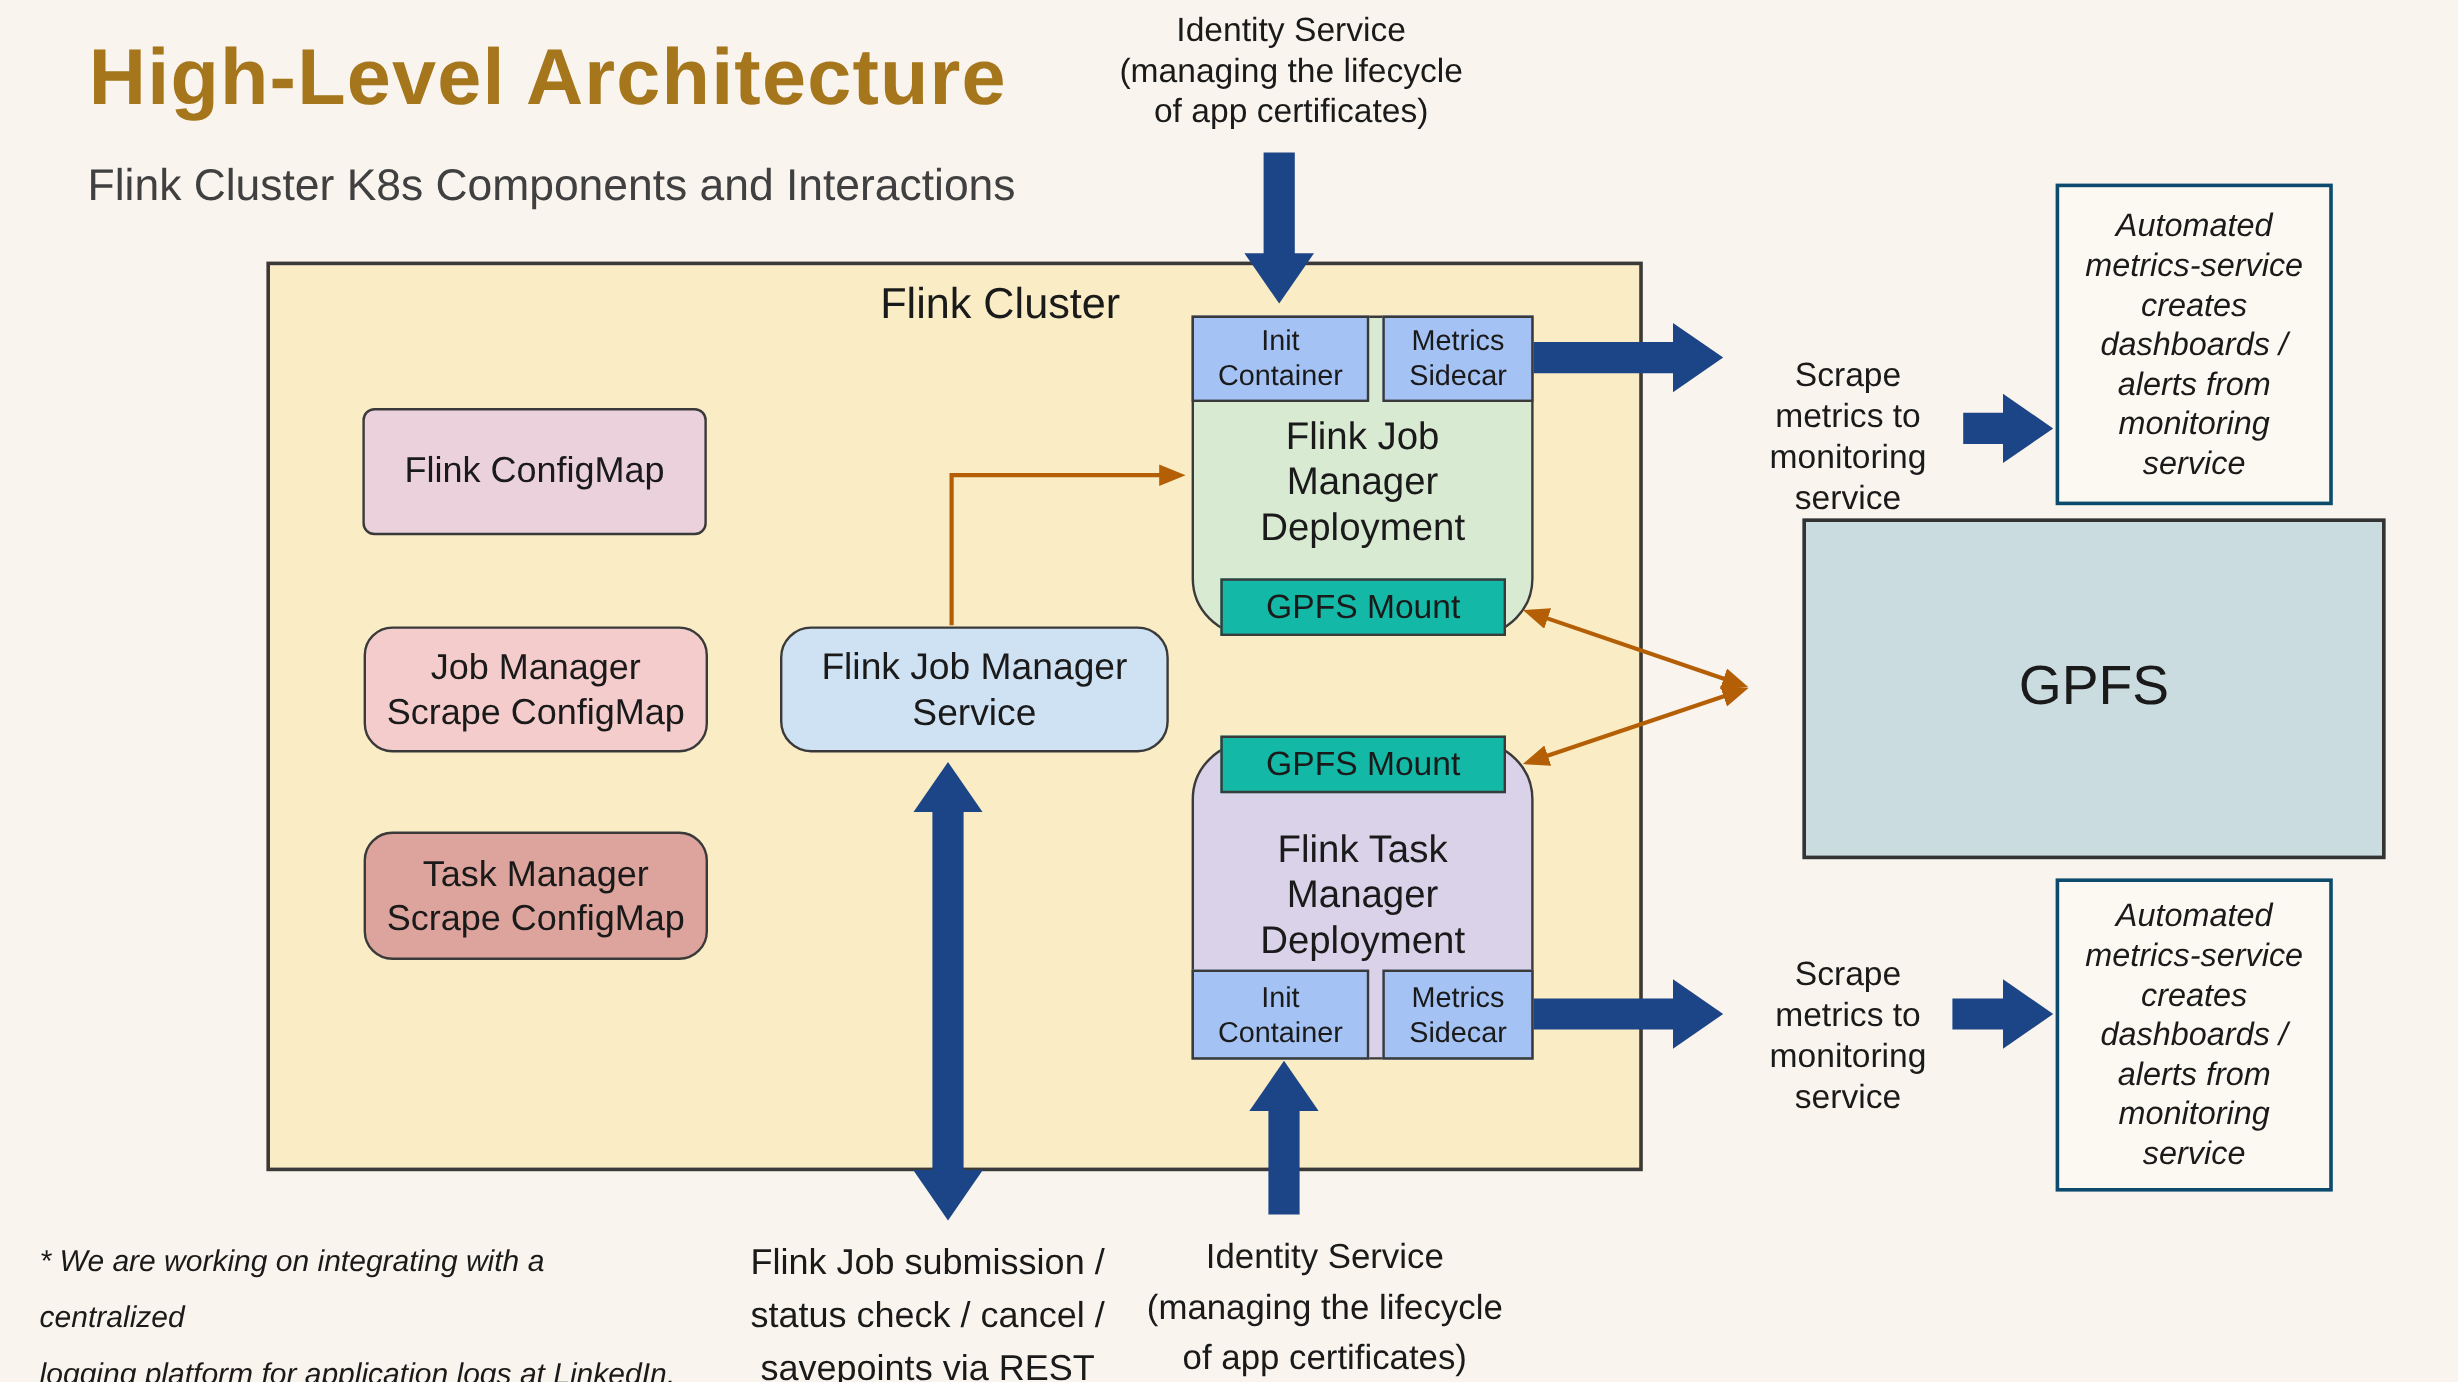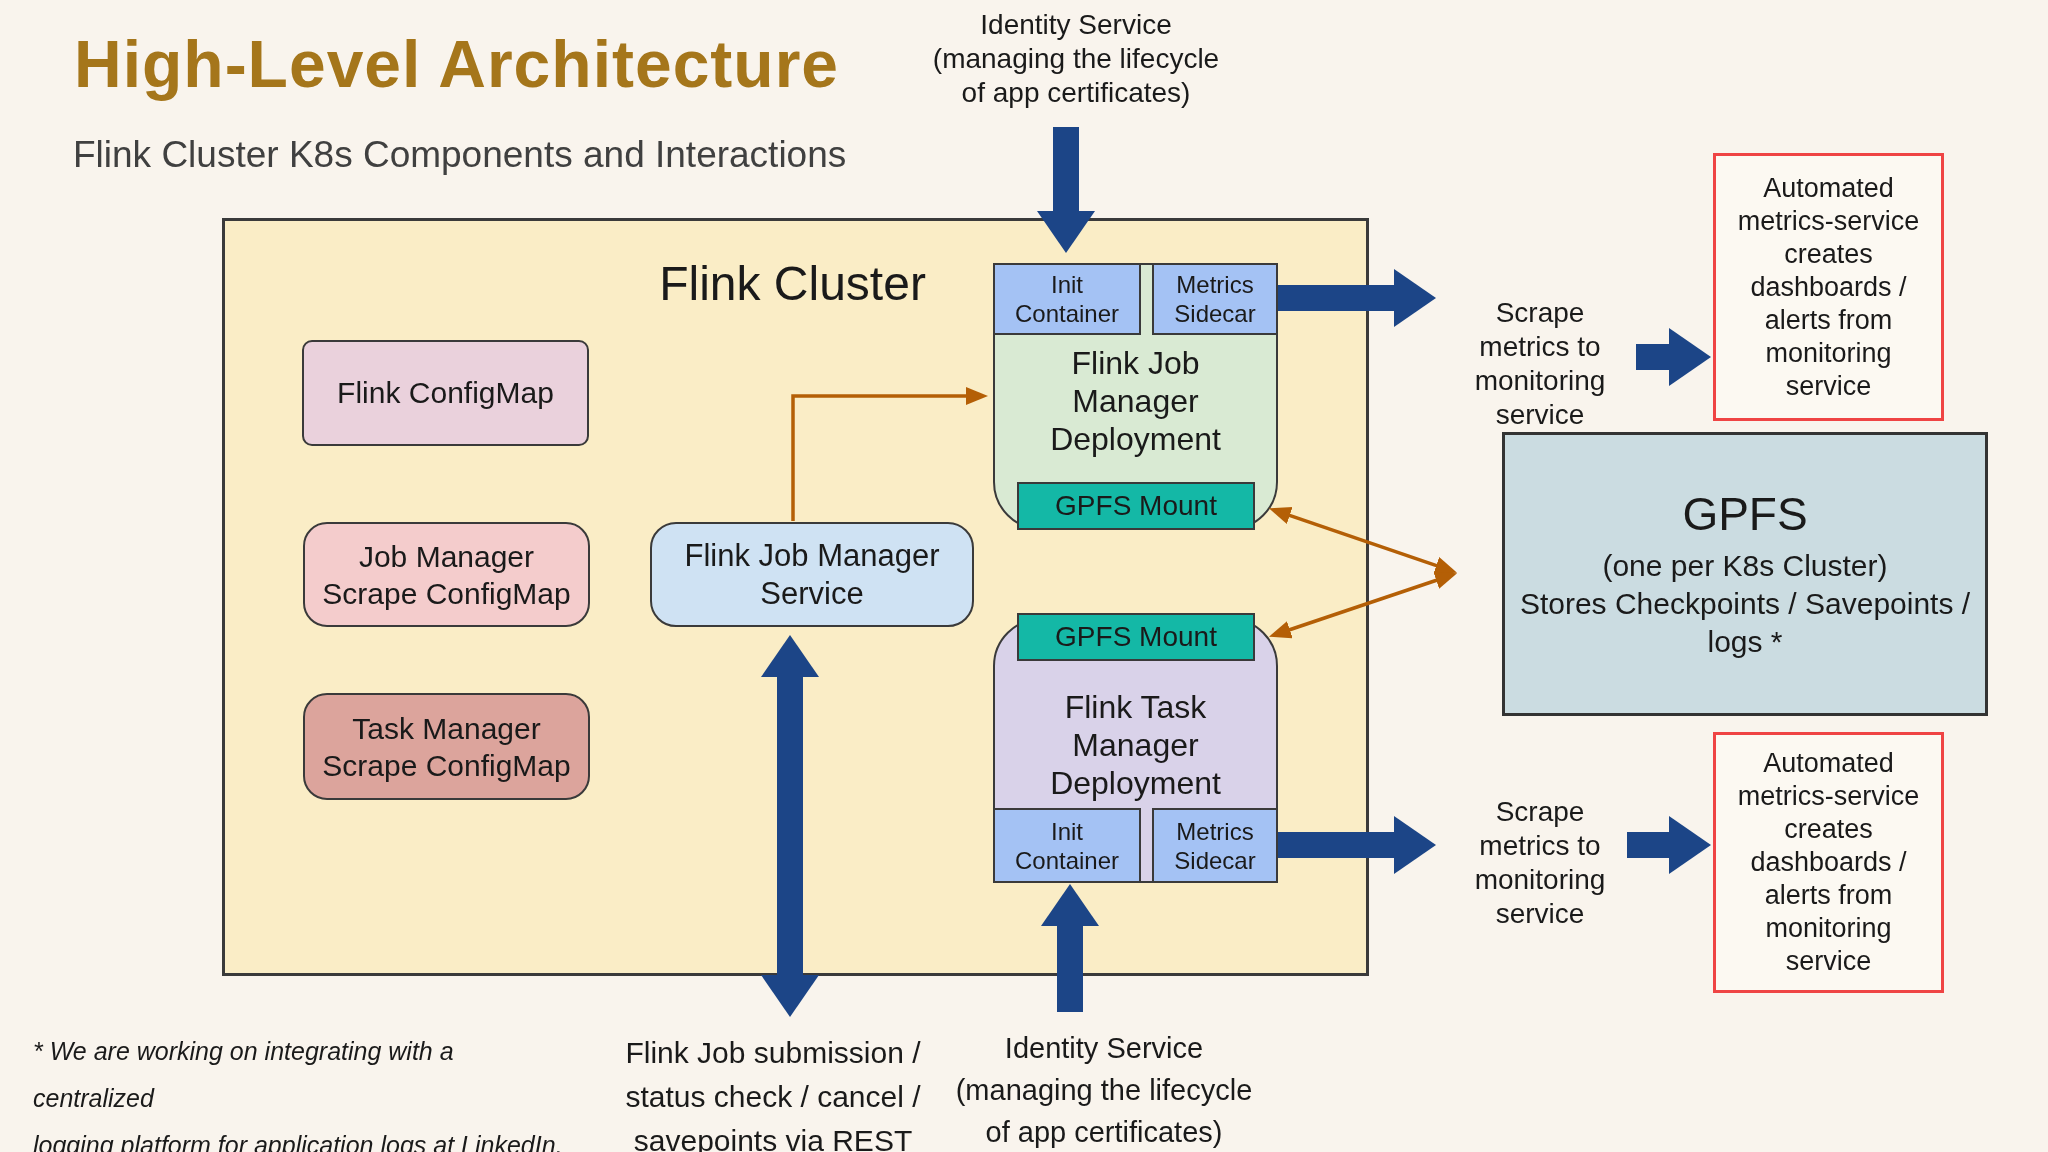--- a/index.html
+++ b/index.html
@@ -11,21 +11,21 @@
   .preline{white-space:pre-line;}
   .ctr{display:flex;align-items:center;justify-content:center;text-align:center;}
   .box{border:2px solid #3A3A3A;box-sizing:border-box;}
 
   .title{left:74px;top:26px;font-size:66px;font-weight:bold;color:#A5761B;letter-spacing:1px;}
   .subtitle{left:73px;top:134px;font-size:37px;color:#404040;}
 
   .id-top{left:876px;top:8px;width:400px;font-size:28px;line-height:34px;text-align:center;}
 
   .cluster{left:222px;top:218px;width:1141px;height:752px;background:#FAEDC6;border:3px solid #3A3A3A;}
-  .cluster-label{left:222px;top:256px;width:1141px;font-size:48px;text-align:center;}
+  .cluster-label{left:222px;top:232px;width:1141px;font-size:36px;text-align:center;padding-left:41px;}
 
   .cm1{left:302px;top:340px;width:287px;height:106px;background:#EAD1DC;border-radius:10px;font-size:30px;}
   .cm2{left:303px;top:522px;width:287px;height:105px;background:#F4CCCC;border-radius:24px;font-size:30px;line-height:37px;}
   .cm3{left:303px;top:693px;width:287px;height:107px;background:#DCA49C;border-radius:24px;font-size:30px;line-height:37px;}
 
   .svc{left:650px;top:522px;width:324px;height:105px;background:#CFE2F3;border-radius:26px;font-size:31px;line-height:38px;}
 
   .jm-dep{left:993px;top:263px;width:285px;height:267px;background:#D9EAD3;border-radius:0 0 48px 48px;}
   .tm-dep{left:993px;top:618px;width:285px;height:265px;background:#D9D2E9;border-radius:48px 48px 0 0;}
   .dep-label{font-size:32px;line-height:38px;text-align:center;}
@@ -44,21 +44,21 @@
 
   .gpfs{left:1458px;top:432px;width:480px;height:278px;background:#CBDCE1;border:3px solid #333;
         flex-direction:column;margin-left:44px;}
   .gpfs-title{font-size:46px;margin-bottom:6px;}
   .gpfs-sub{font-size:30px;line-height:38px;}
 
   .scrape{width:220px;font-size:28px;line-height:34px;text-align:center;}
   .scrape-top{left:1430px;top:296px;}
   .scrape-bottom{left:1430px;top:795px;}
 
-  .automated{width:225px;background:#FCF9F2;border:3px solid #ef4444;font-size:27px;line-height:33px;}
+  .automated{width:225px;background:#FCF9F2;border:3px solid #0c4a6e;font-size:27px;line-height:33px;font-style:italic;}
   .auto-top{left:1713px;top:153px;height:262px;}
   .auto-bottom{left:1713px;top:732px;height:255px;}
 
   .footnote{left:33px;top:1028px;width:540px;font-size:25px;line-height:47px;font-style:italic;}
   .job-sub{left:573px;top:1031px;width:400px;font-size:30px;line-height:44px;text-align:center;}
   .id-bottom{left:924px;top:1027px;width:360px;font-size:29px;line-height:42px;text-align:center;}
 
   svg.arrows{left:0;top:0;pointer-events:none;}
 </style>
 </head>
@@ -120,23 +120,20 @@
     <span class="preline">Init
 Container</span>
   </div>
   <div class="abs box ctr pod tm-metrics">
     <span class="preline">Metrics
 Sidecar</span>
   </div>
 
   <div class="abs ctr gpfs">
     <div class="gpfs-title">GPFS</div>
-    <div class="gpfs-sub preline">(one per K8s Cluster)
-Stores Checkpoints / Savepoints /
-logs *</div>
   </div>
 
   <div class="abs scrape scrape-top preline">Scrape
 metrics to
 monitoring
 service</div>
   <div class="abs ctr automated auto-top">
     <span class="preline">Automated
 metrics-service
 creates

